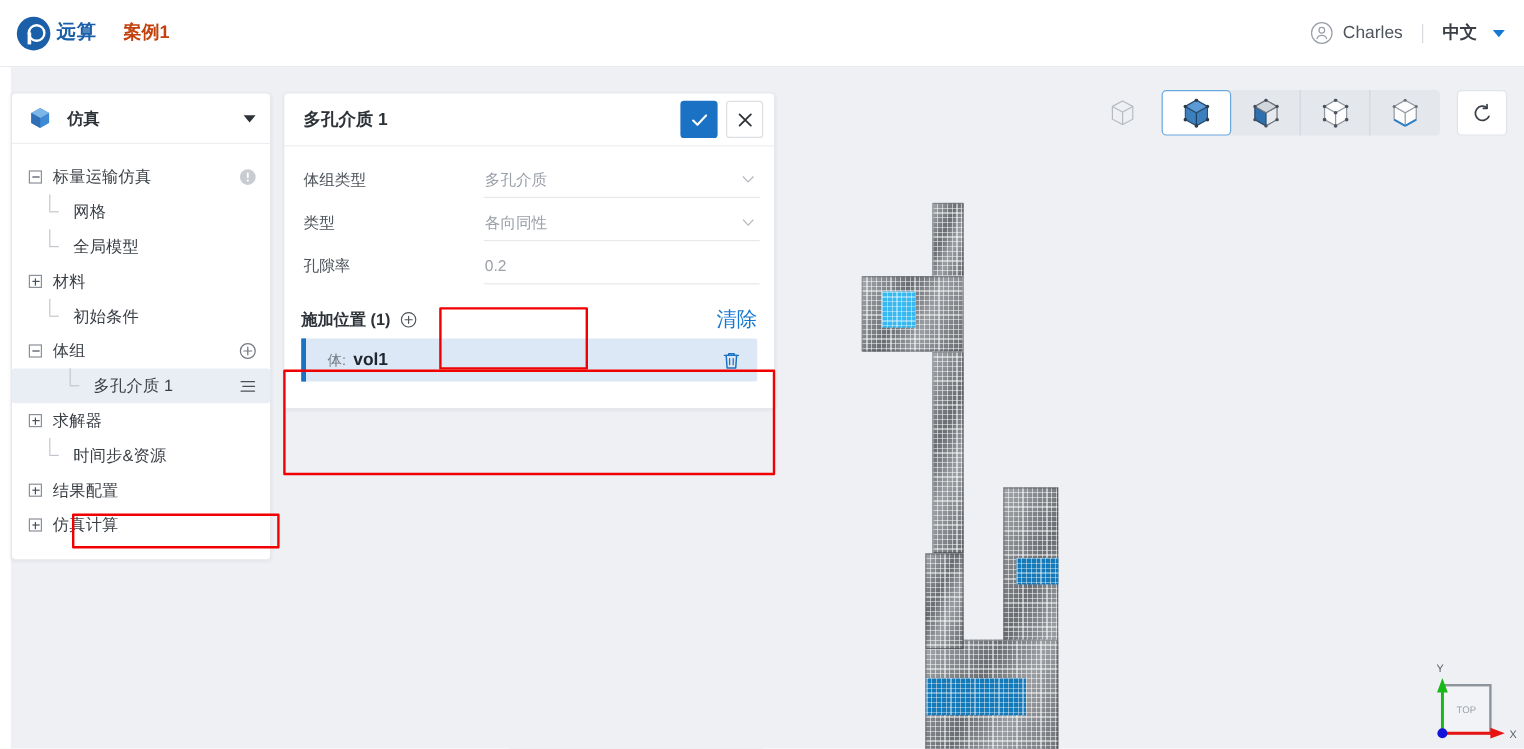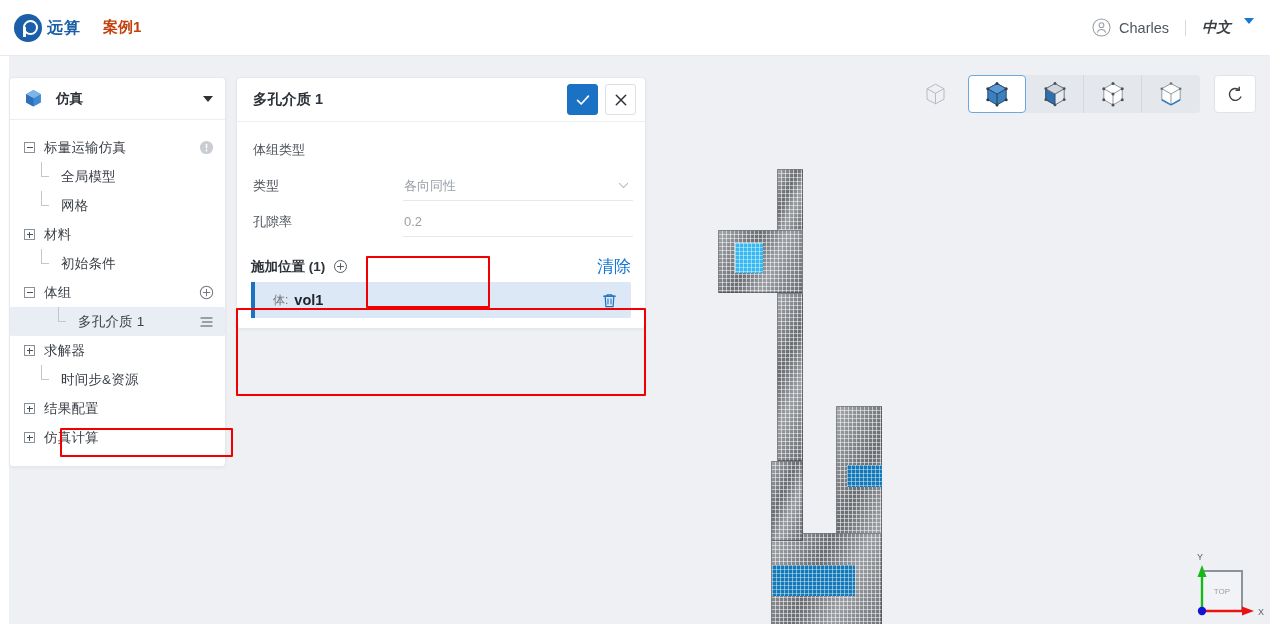--- a/index.html
+++ b/index.html
@@ -39,21 +39,21 @@
     margin-left: 22px; font-size: 15px; font-weight: 700; color: #c2410c; text-align: center;
   }
   .topbar-right {
     margin-left: auto; margin-right: 16px;
     display: flex; align-items: center; gap: 0px; color: #5a6068; font-size: 14px;
   }
   .user-block { display: flex; align-items: center; gap: 8px; }
   .avatar-ic { width: 19px; height: 19px; }
   .user-name { color: #4f555d; font-size: 14.5px; }
   .v-div { width: 1px; height: 16px; background: #d6d9de; margin: 0 16px; }
-  .lang-block { display: flex; align-items: flex-start; gap: 13px; font-style: italic; }
+  .lang-block { display: flex; align-items: center; gap: 13px; }
   .lang-text { color: #3b4046; font-size: 14.5px; font-weight: 600; }
   .caret-blue {
     width: 0; height: 0;
     border-left: 5.5px solid transparent; border-right: 5.5px solid transparent;
     border-top: 6.5px solid #1578d3;
   }
 
   
   .workspace {
     position: absolute; left: 0; top: 56px; width: 1270px; height: 568px;
@@ -159,21 +159,21 @@
   }
   .field-ctl {
     flex: 1; height: 30px; display: flex; align-items: center;
     border-bottom: 1px solid #e6e8ec; padding: 0 4px 0 1px;
   }
   .field-val { font-size: 13px; color: #9aa0a8; flex: 1; }
   .chev {
     width: 11px; height: 7px; flex: 0 0 auto;
   }
 
-  .section-block { padding: 0 14px 0 14px; margin-top: 5px; }
+  .section-block { padding: 0 14px 12px 14px; margin-top: 5px; }
   .section-head {
     display: flex; align-items: center; height: 31px;
   }
   .section-title { font-size: 13.5px; font-weight: 700; color: #2d3238; }
   .plus-circ { width: 15px; height: 15px; margin-left: 8px; }
   .clear-link {
     margin-left: auto; font-size: 17px; color: #1578d3; cursor: pointer;
   }
   .sel-list { padding-bottom: 10px; }
   .sel-entry {
@@ -395,26 +395,26 @@
             <svg class="warn-ic" viewBox="0 0 16 16">
               <circle cx="8" cy="8" r="7" fill="#c9ccd1"></circle>
               <rect x="7.2" y="4" width="1.6" height="5" rx=".8" fill="#ffffff"></rect>
               <circle cx="8" cy="11.2" r=".95" fill="#ffffff"></circle>
             </svg>
           </span>
         </div>
 
         <div class="tree-row lvl2">
           <span class="stub"></span>
-          <span class="tree-label">全局模型</span>
+          <span class="tree-label">网格</span>
         </div>
 
         <div class="tree-row lvl2">
           <span class="stub"></span>
-          <span class="tree-label">网格</span>
+          <span class="tree-label">全局模型</span>
         </div>
 
 
         <div class="tree-row">
           <span class="tog plus"></span>
           <span class="tree-label">材料</span>
         </div>
 
         <div class="tree-row lvl2">
           <span class="stub"></span>
@@ -479,20 +479,26 @@
               <path d="M3.3 3.3 12.7 12.7M12.7 3.3 3.3 12.7" stroke="#2d3238" stroke-width="1.5" stroke-linecap="round"></path>
             </svg>
           </span>
         </span>
       </div>
 
       <div class="panel-body">
 
         <div class="field-row">
           <span class="field-label">体组类型</span>
+          <span class="field-ctl">
+            <span class="field-val">多孔介质</span>
+            <svg class="chev" viewBox="0 0 12 8">
+              <path d="M1 1.2 6 6.4 11 1.2" fill="none" stroke="#b4b9bf" stroke-width="1.2"></path>
+            </svg>
+          </span>
         </div>
 
         <div class="field-row">
           <span class="field-label">类型</span>
           <span class="field-ctl">
             <span class="field-val">各向同性</span>
             <svg class="chev" viewBox="0 0 12 8">
               <path d="M1 1.2 6 6.4 11 1.2" fill="none" stroke="#b4b9bf" stroke-width="1.2"></path>
             </svg>
           </span>

